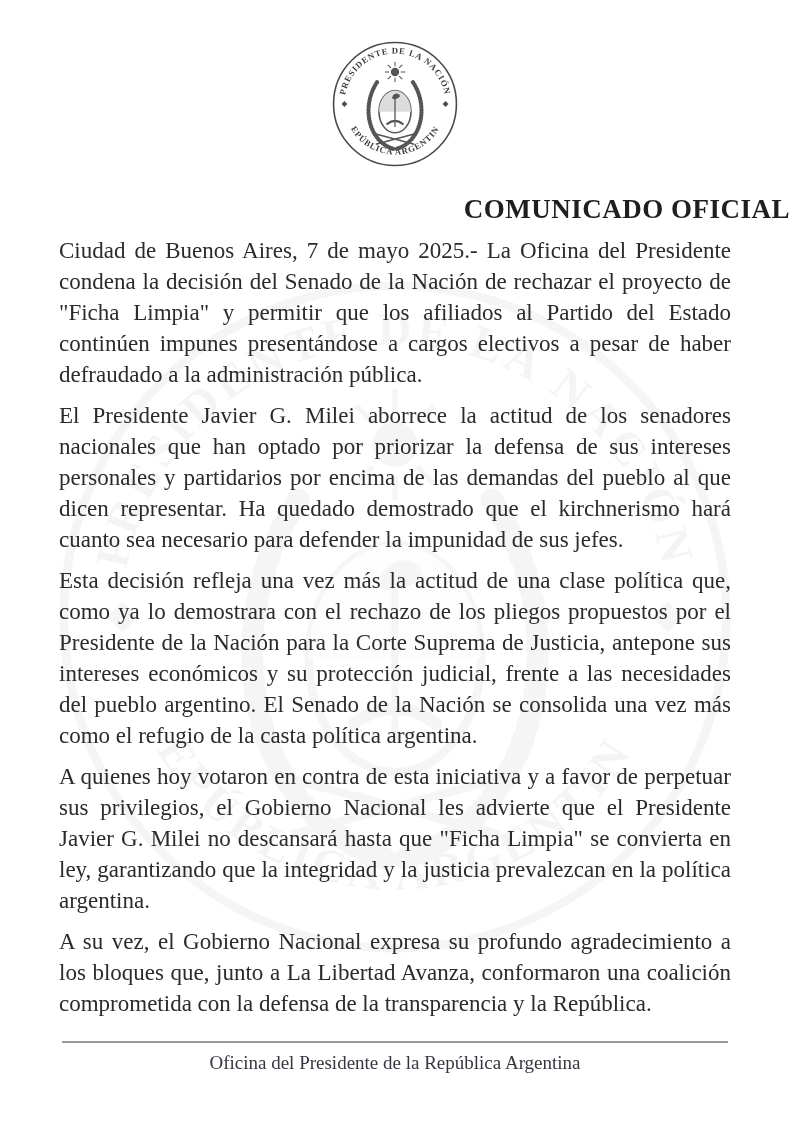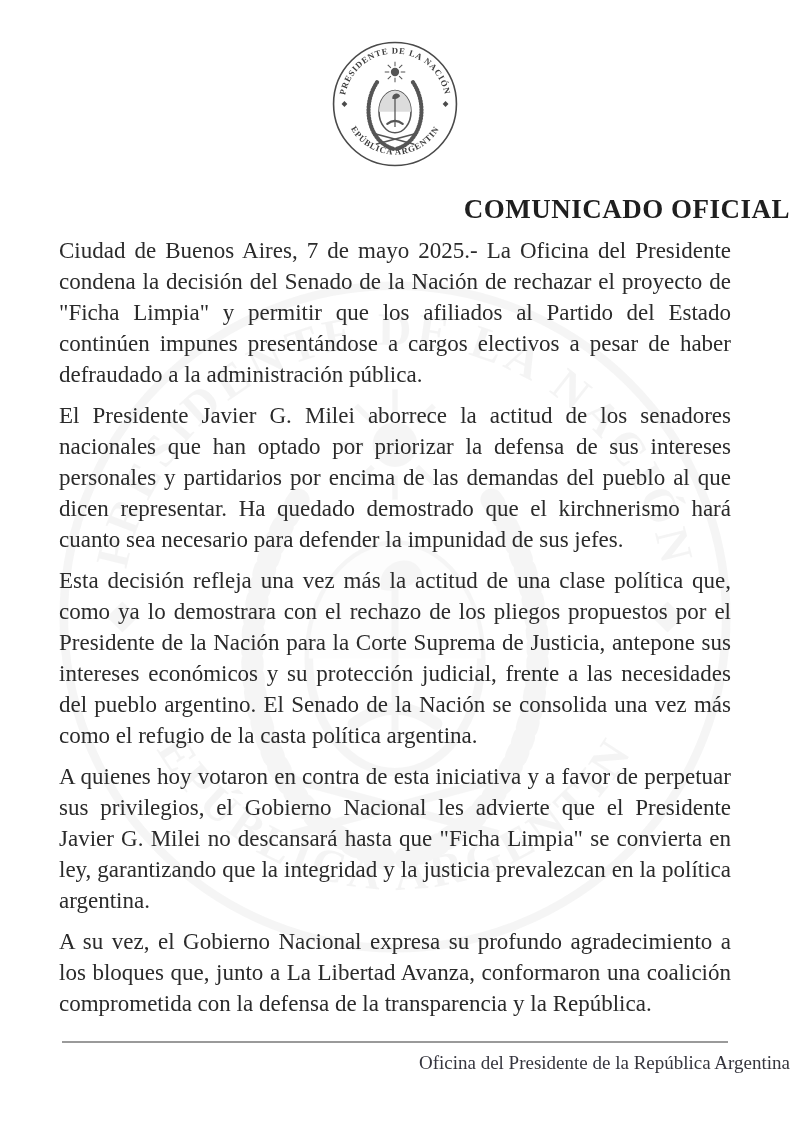--- a/index.html
+++ b/index.html
@@ -65,21 +65,21 @@
     left: 62px;
     right: 62px;
     border-top: 2px solid #9a9a9a;
     height: 0;
   }
   .footer-text {
     position: absolute;
     top: 1052px;
     left: 0;
     right: 0;
-    text-align: right;
+    text-align: center;
     font-size: 19px;
     color: #36363f;
   }
   .seal-art text {
     font-family: "Liberation Serif", "DejaVu Serif", serif;
     font-weight: bold;
     fill: #3d3d3d;
   }
 </style>
 </head>

